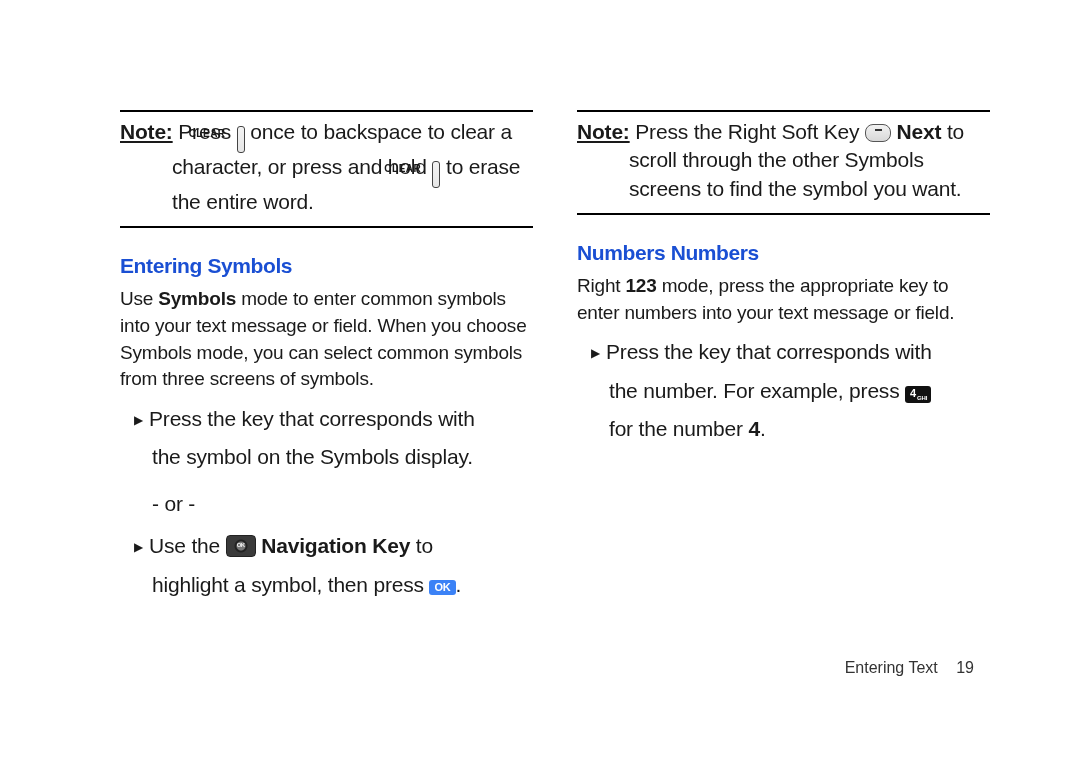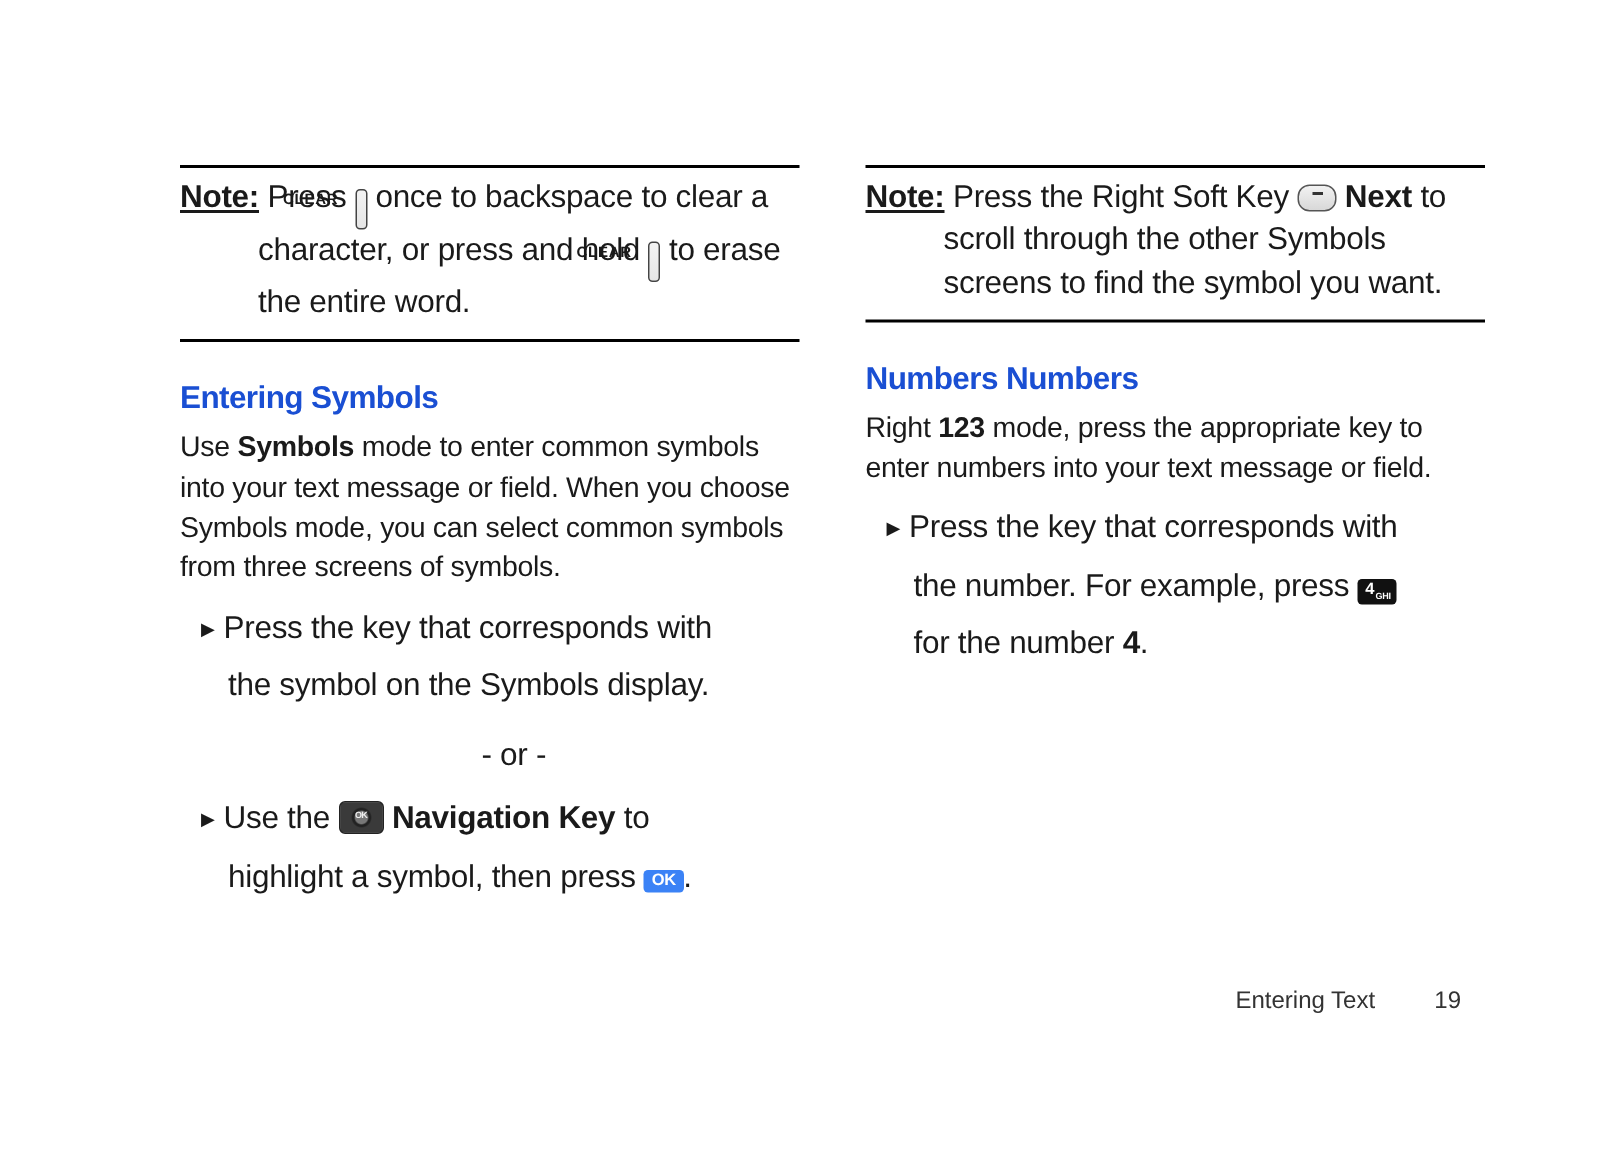--- a/index.html
+++ b/index.html
@@ -72,21 +72,20 @@
     display: inline;
   }
   .bullet .cont {
     display: block;
     margin-left: 18px;
     margin-top: 6px;
   }
   .or {
     margin: 6px 0 10px 18px;
     font-size: 21px;
-    text-align: center;
   }
 
   
   .key-clear {
     display: inline-block;
     font-size: 10px;
     font-weight: 700;
     letter-spacing: 0.5px;
     border: 1px solid #444;
     border-radius: 3px;
@@ -166,21 +165,21 @@
     vertical-align: sub;
   }
 
   .footer {
     position: absolute;
     right: 106px;
     bottom: 94px;
     font-size: 16px;
     color: #333;
   }
-  .footer .section { margin-right: 35px; }
+  .footer .section { margin-right: 14px; }
 </style>
 </head>
 <body>
 
 <div class="page">
 
   <div class="col">
 
     <div class="note-block">
       <span class="note-indent">

